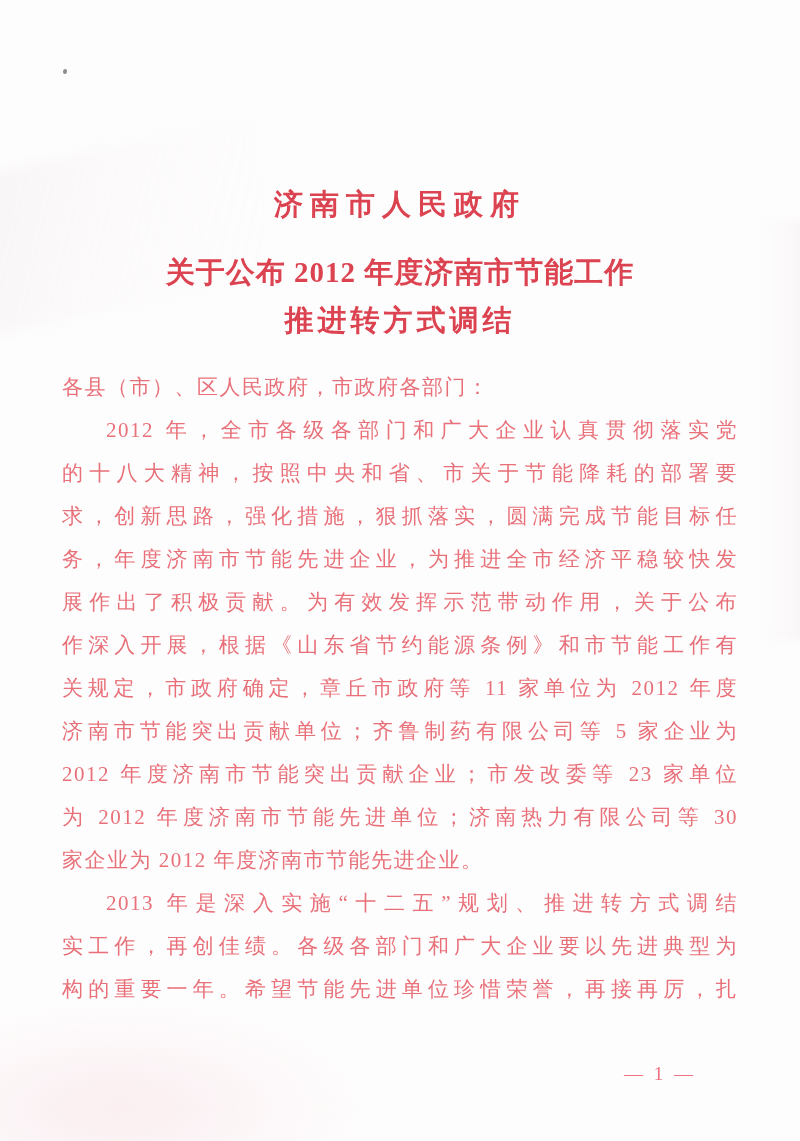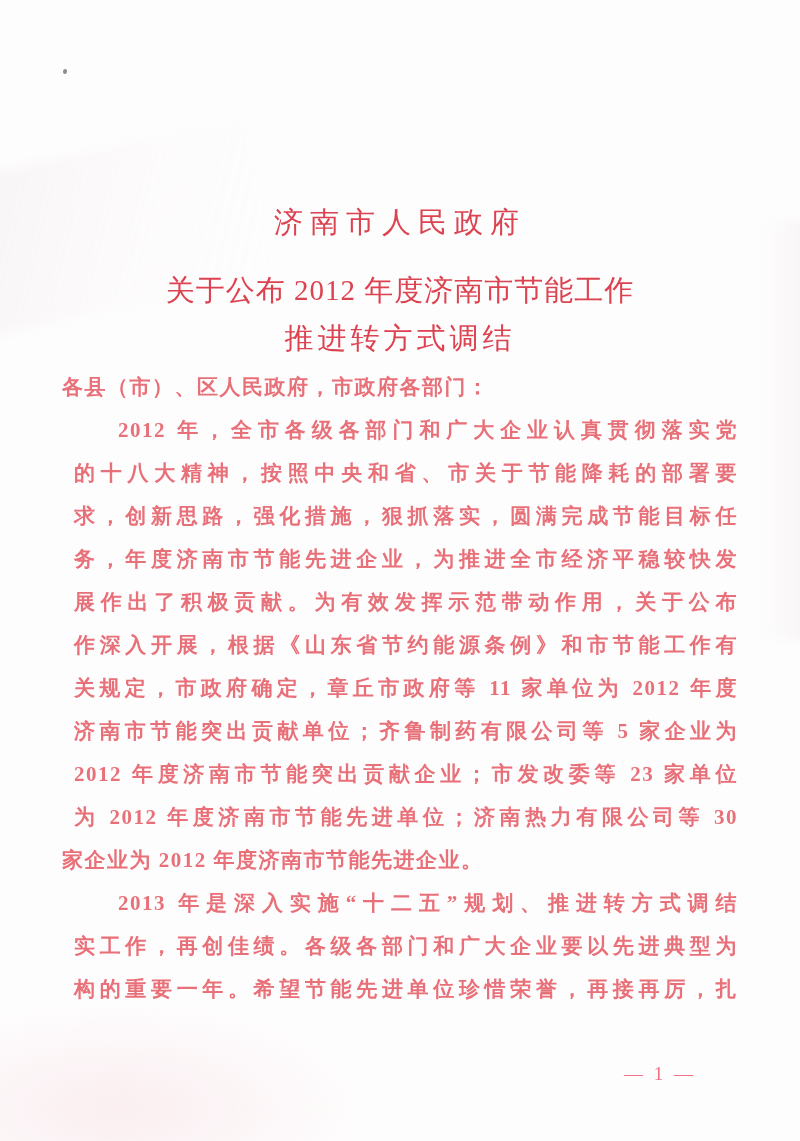--- a/index.html
+++ b/index.html
@@ -37,45 +37,43 @@
     right:-20px;top:220px;width:60px;height:420px;
     background:linear-gradient(to left, rgba(215,205,210,0.20), transparent);
     filter:blur(5px);
   }
   .speck{
     position:absolute;left:63px;top:69px;width:4px;height:5px;
     background:#6a6468;border-radius:50% 40% 55% 45%;
     opacity:0.75;
   }
   .title{
-    position:absolute;top:198px;left:62px;width:676px;
+    position:absolute;top:180px;left:62px;width:676px;
     text-align:center;
     color:var(--title-red);
-    font-weight:normal;
+    font-weight:bold;
   }
   .title .tl{line-height:48px;font-size:29px;}
   .t1{letter-spacing:7px;}
   .t2{letter-spacing:1px;margin-top:20px;}
   .t3{letter-spacing:4px;}
   .docbody{
     position:absolute;top:366px;left:62px;width:676px;
     color:var(--body-red);
     font-size:21px;
-    font-weight:bold;
   }
   .line{
     line-height:43px;height:43px;
     letter-spacing:1.5px;
     text-align:left;
   }
   .j{
     text-align:justify;
     text-align-last:justify;
     text-justify:inter-character;
-    margin-left:12px;
   }
   .ind{text-indent:44px;}
   .pageno{
     position:absolute;top:1063px;right:104px;
     color:var(--page-red);
     font-size:19px;
     letter-spacing:3px;
     white-space:nowrap;
   }
 </style>

